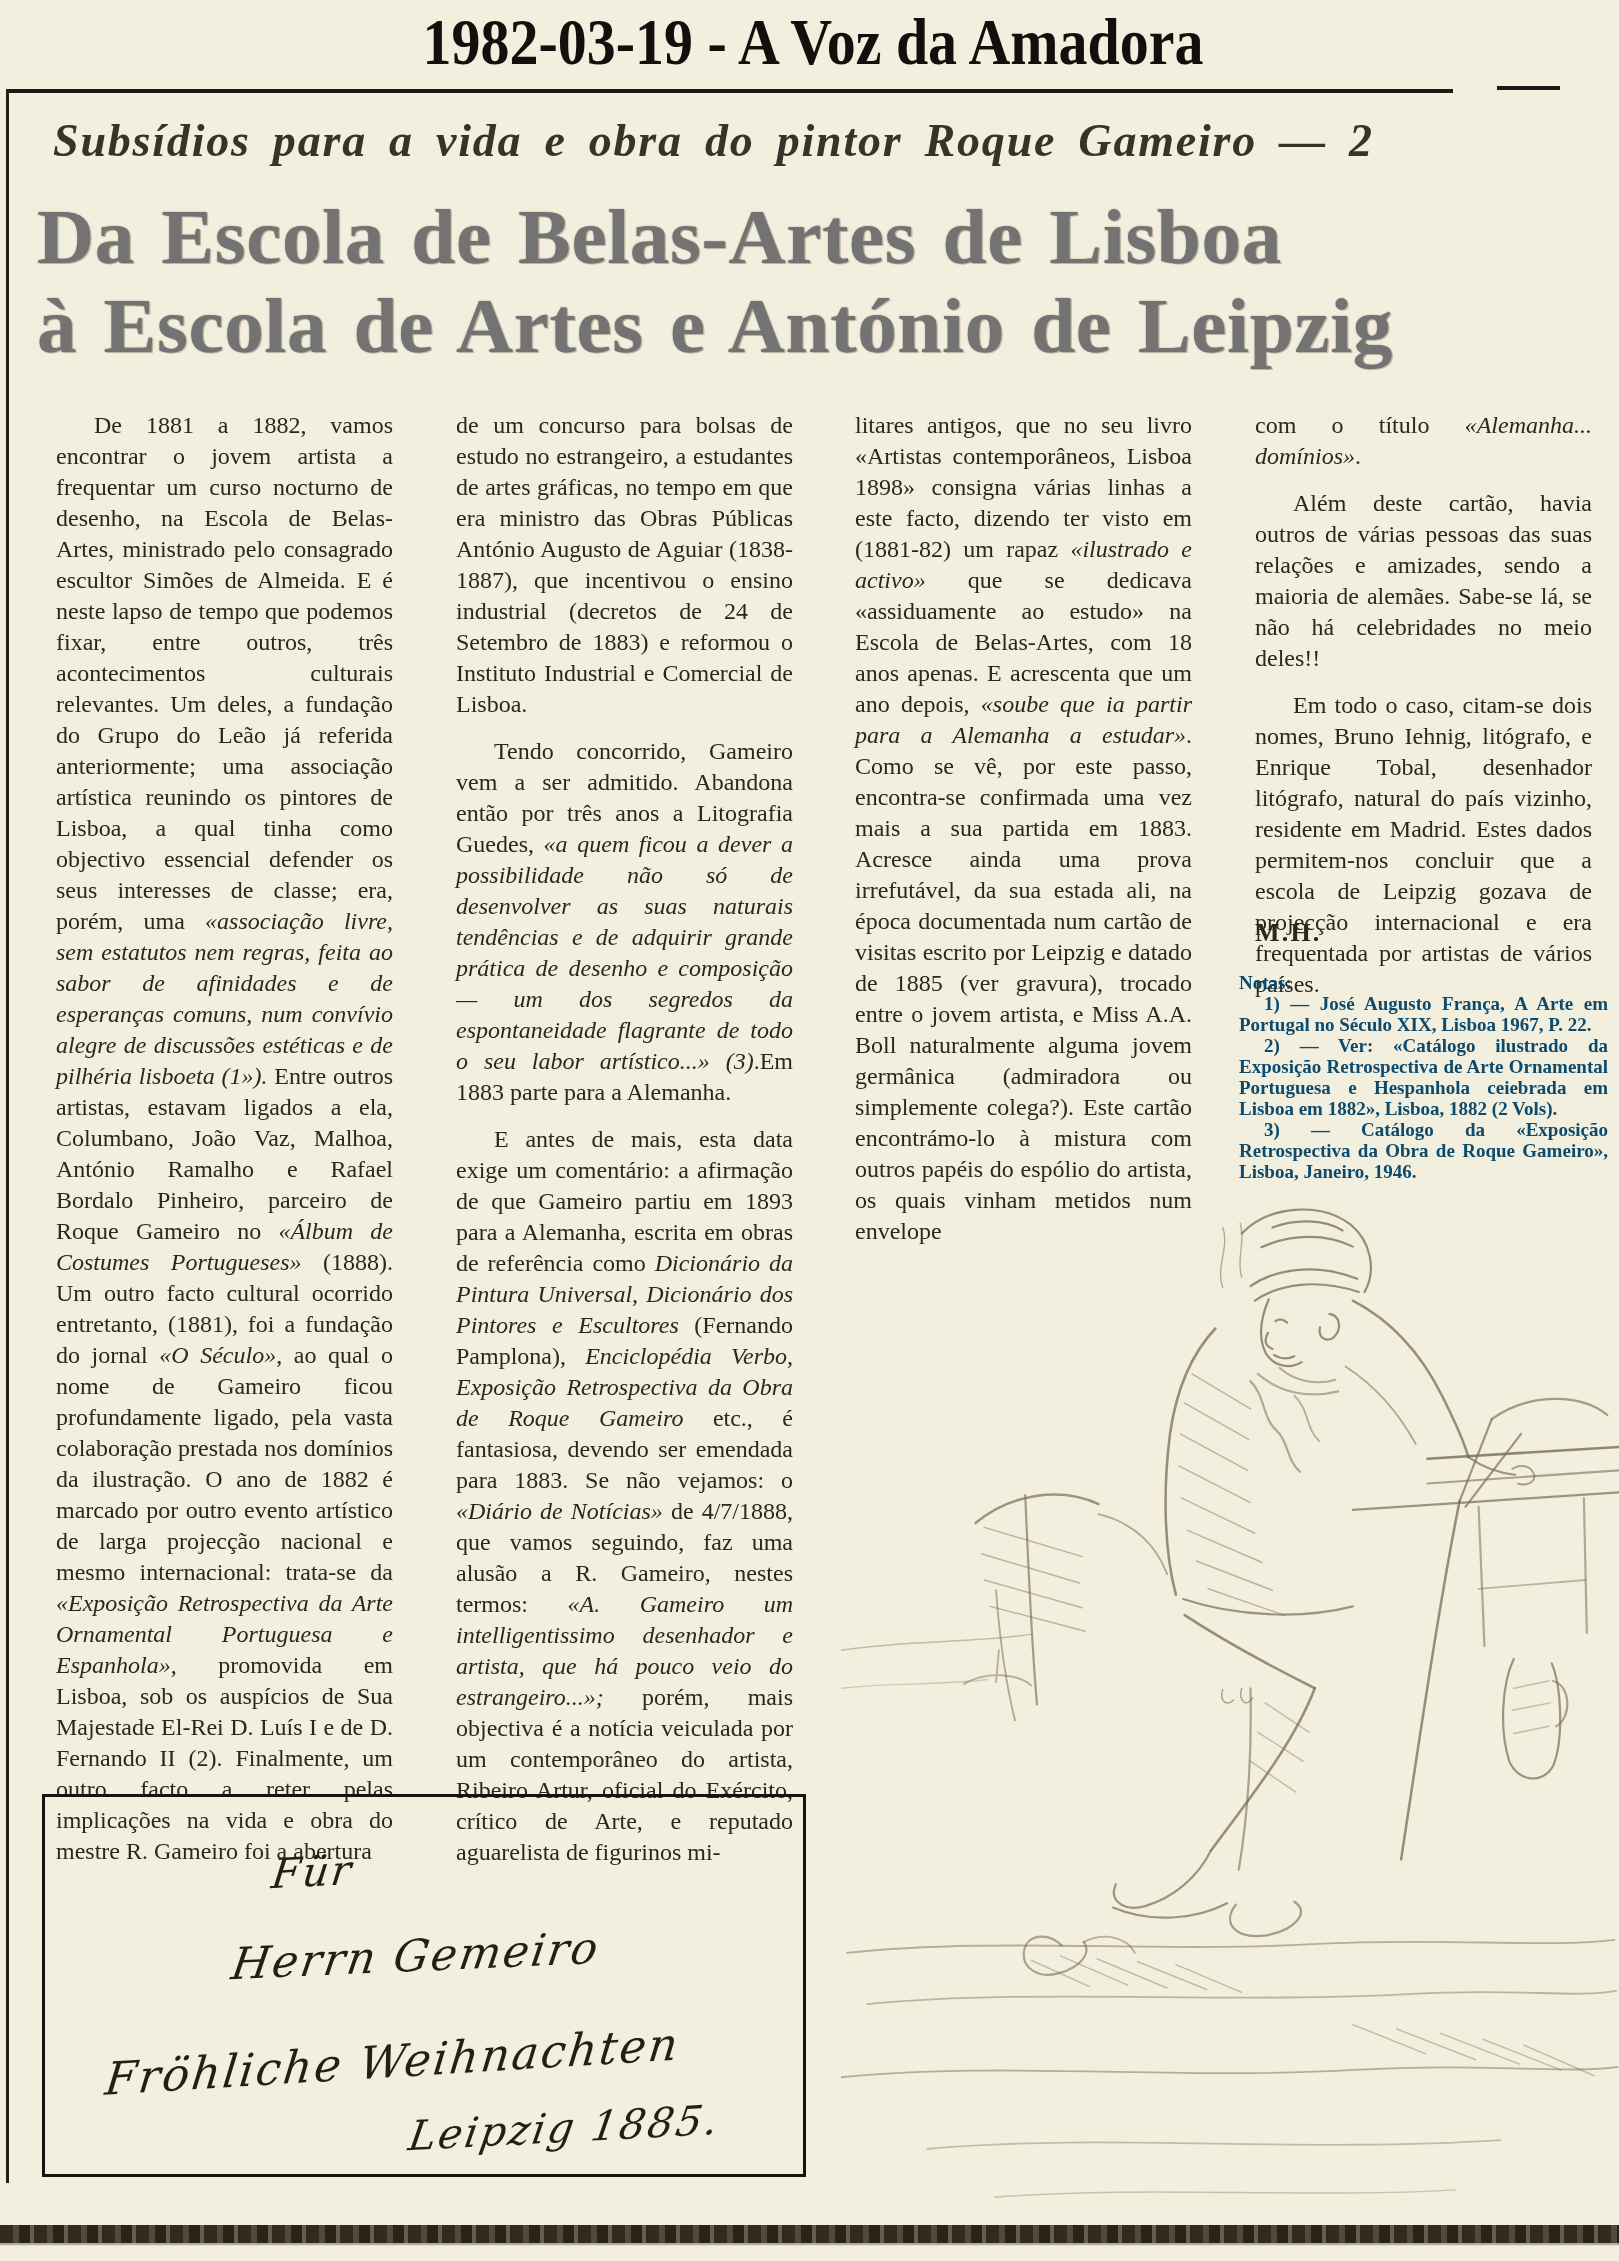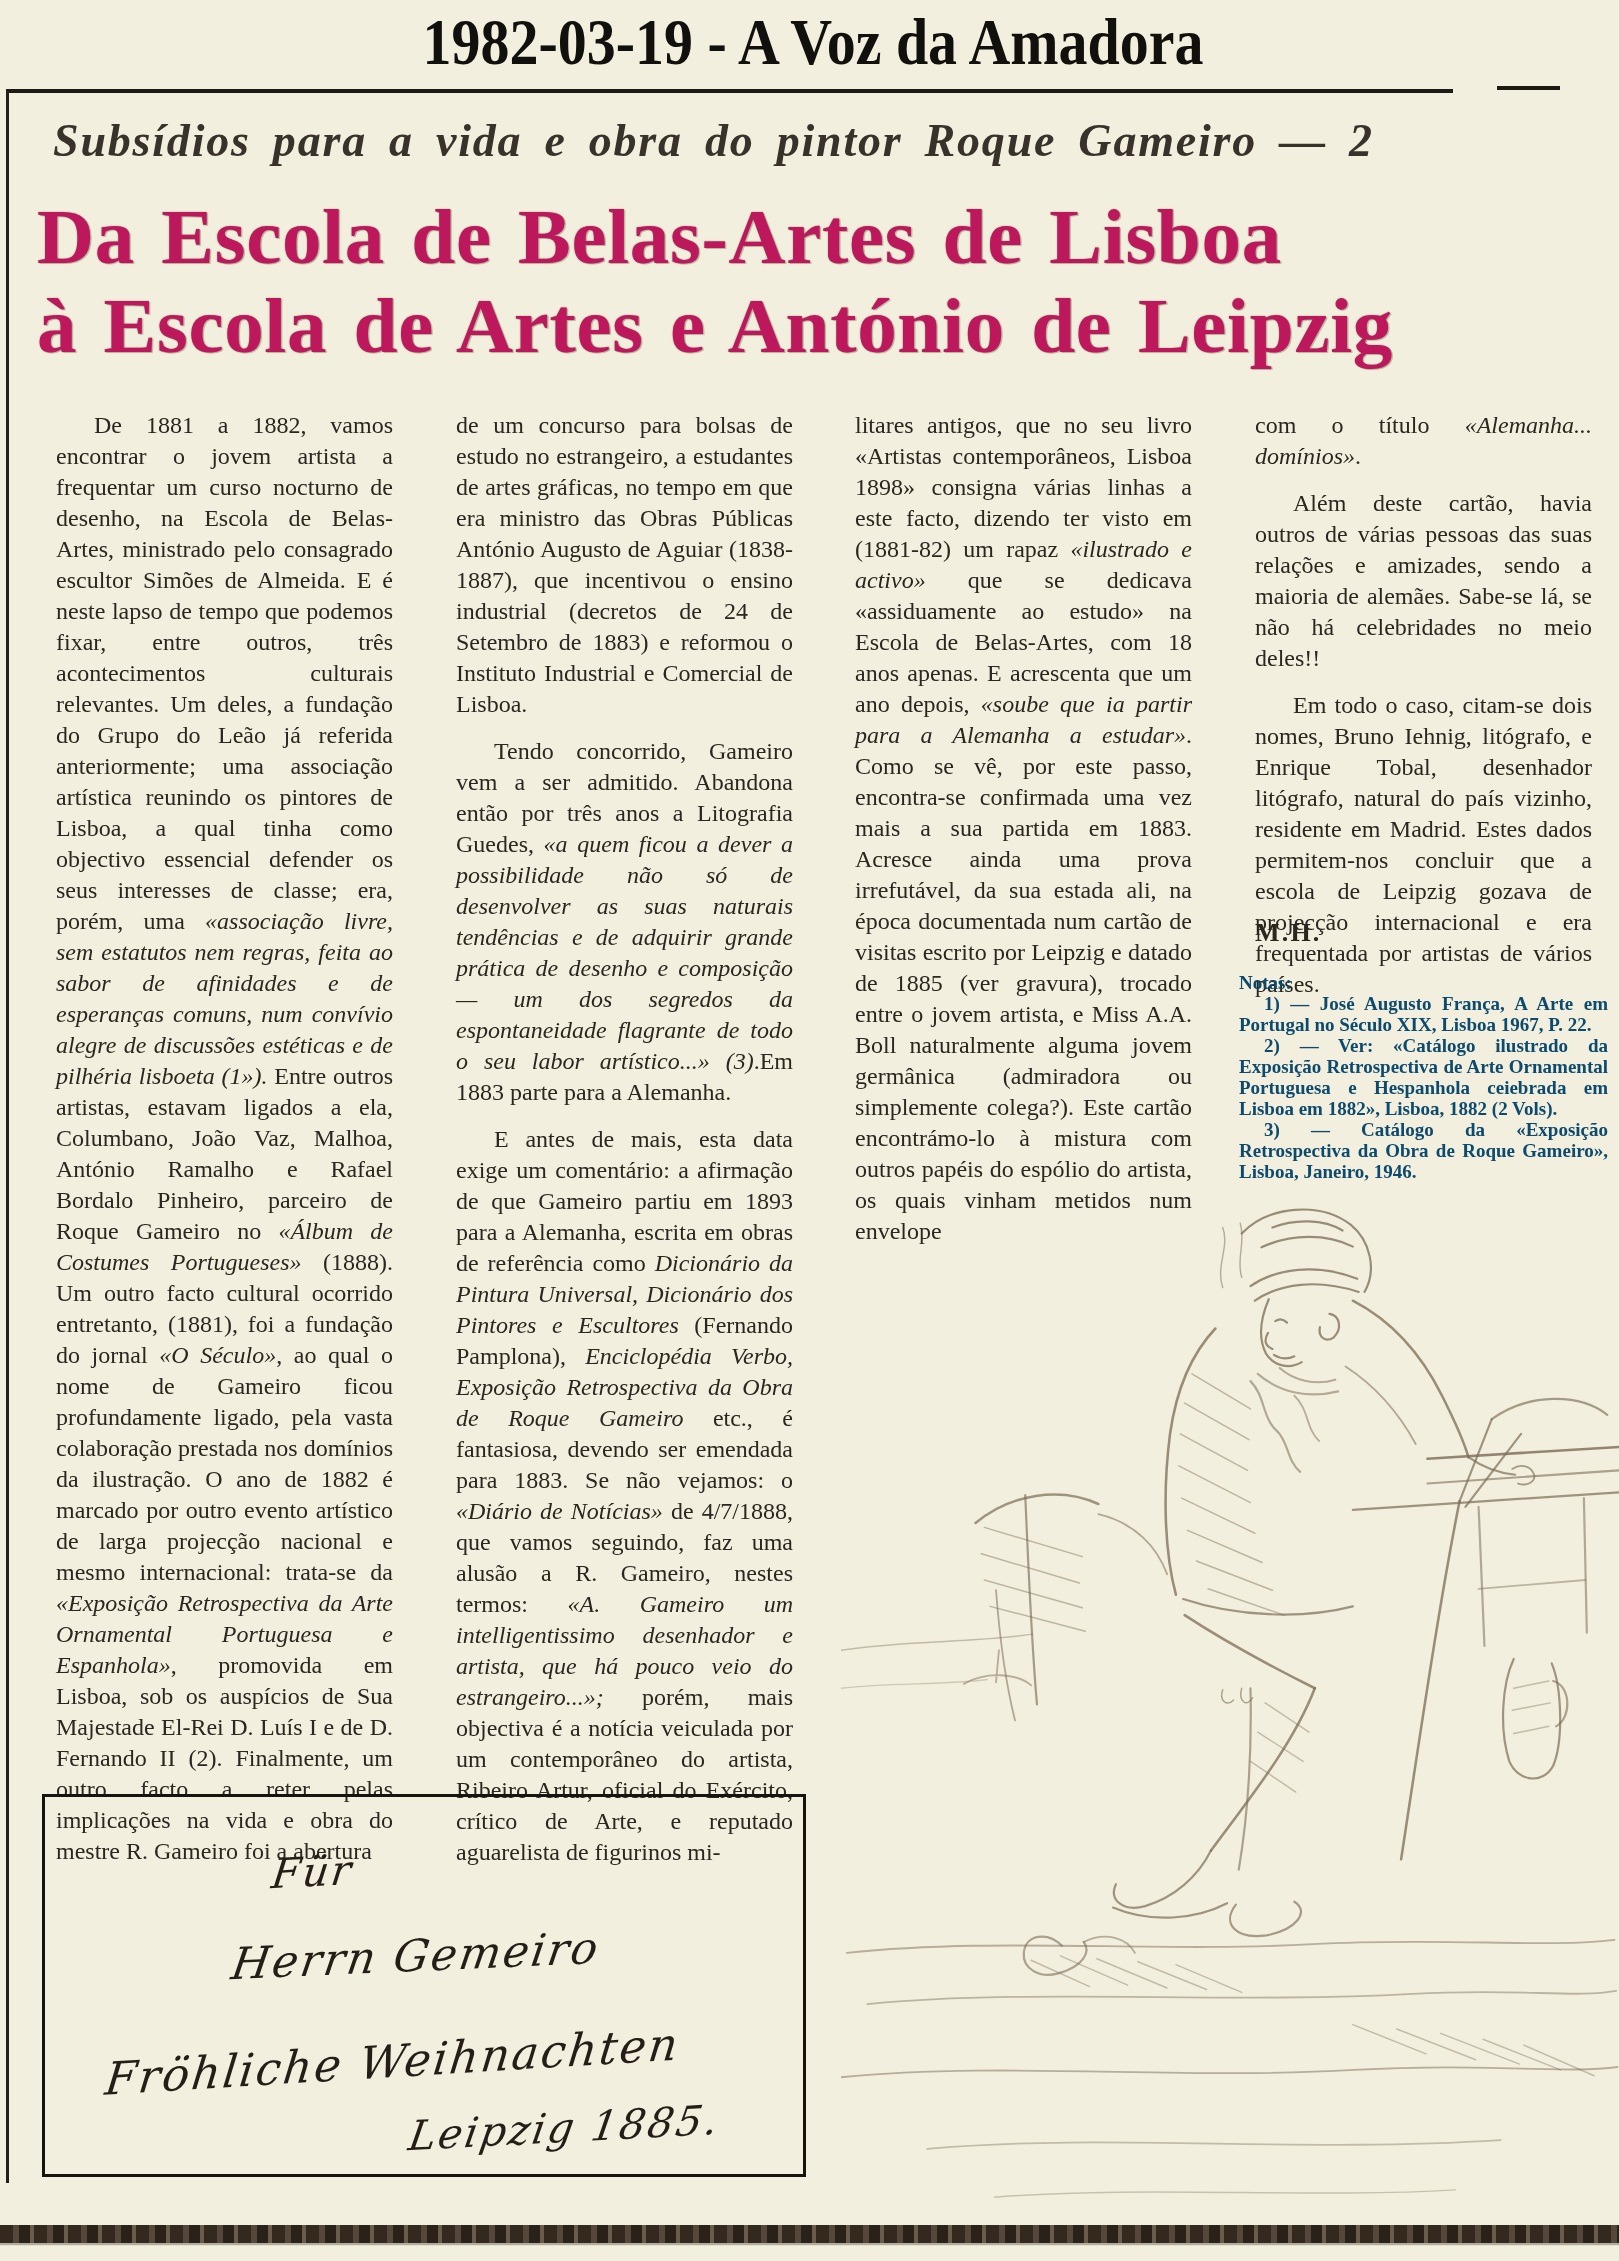--- a/index.html
+++ b/index.html
@@ -9,21 +9,21 @@
   .scan-title{position:absolute;top:5.9px;left:0;width:100%;text-align:center;
         font-size:61px;font-weight:700;color:#12100d;letter-spacing:0px;
         transform:scale(.95,1.06);transform-origin:center top;}
   .rule-top{position:absolute;left:5.9px;top:89px;width:1447px;height:3.7px;background:#1d1914;}
   .rule-top-dash{position:absolute;left:1497px;top:86px;width:63px;height:4.4px;background:#1d1914;}
   .border-left{position:absolute;left:5.9px;top:89px;width:2.9px;height:2094px;background:#241f18;}
   
   .kicker{position:absolute;left:53px;top:114px;font-size:46px;font-weight:700;font-style:italic;
         color:#38322a;letter-spacing:1.8px;word-spacing:8.8px;white-space:nowrap;}
   .headline{position:absolute;left:37px;top:192px;font-size:79px;line-height:89px;font-weight:700;
-        color:#be185d;letter-spacing:0.7px;word-spacing:5.9px;white-space:nowrap;
+        color:#737373;letter-spacing:0.7px;word-spacing:5.9px;white-space:nowrap;
         text-shadow:0 0 1.5px rgba(84,73,56,.6), 1.5px 0.7px 0 rgba(120,108,86,.35);}
   
   .col{position:absolute;top:394px;width:369px;font-size:24px;line-height:31px;
         text-align:justify;color:#2b261f;}
   .col p{margin:16px;}
   .col p.ind{text-indent:38px;}
   .col i{font-style:italic;}
   .sig{text-align:left;font-weight:700;letter-spacing:2.2px;margin-top:19px !important;font-size:26px;}
   
   .notes{position:absolute;left:1239px;top:964px;width:369px;font-size:19px;line-height:21px;

